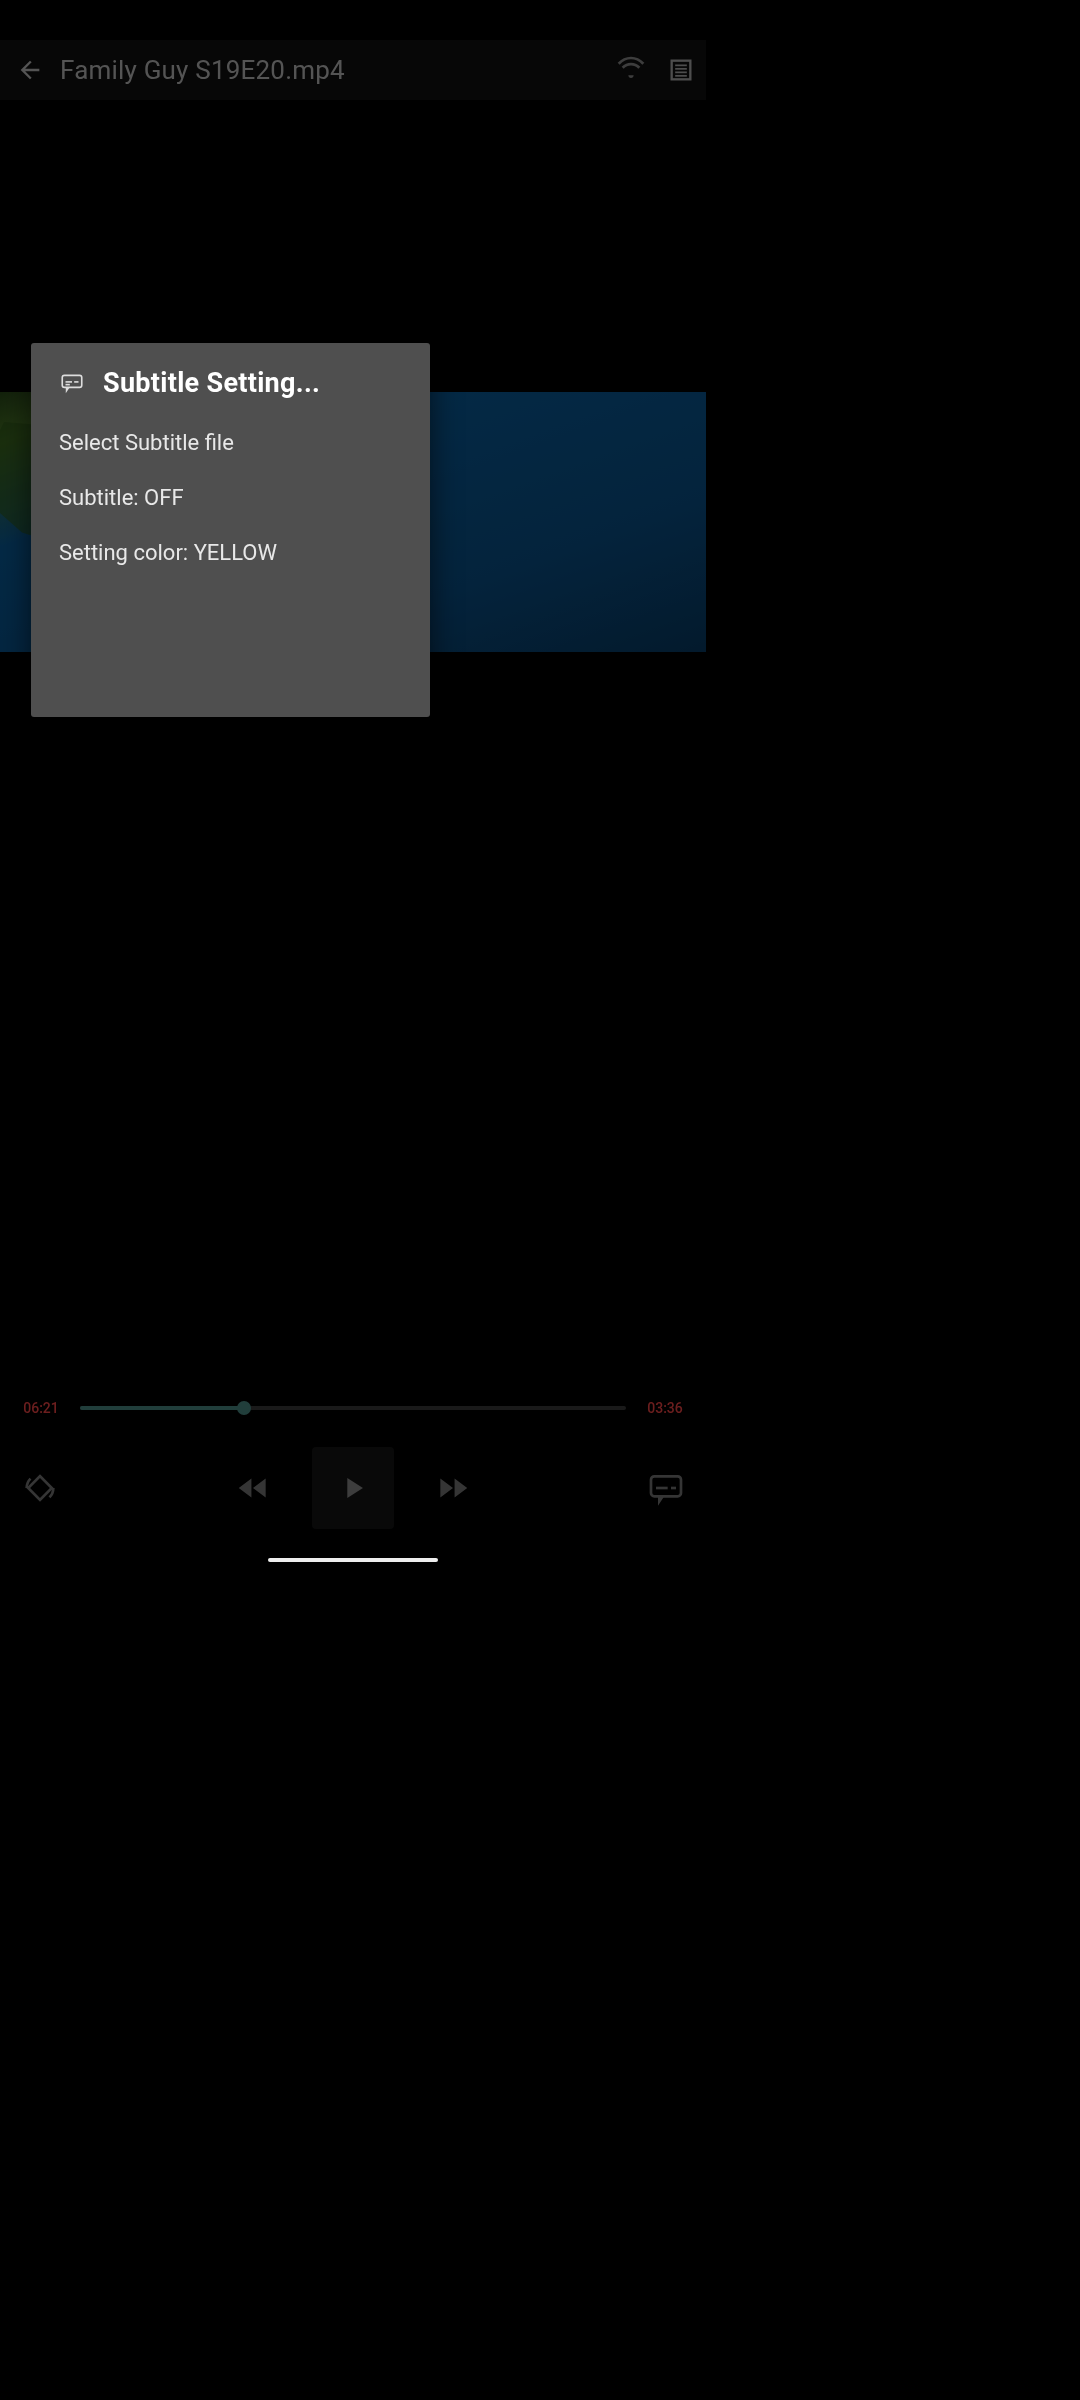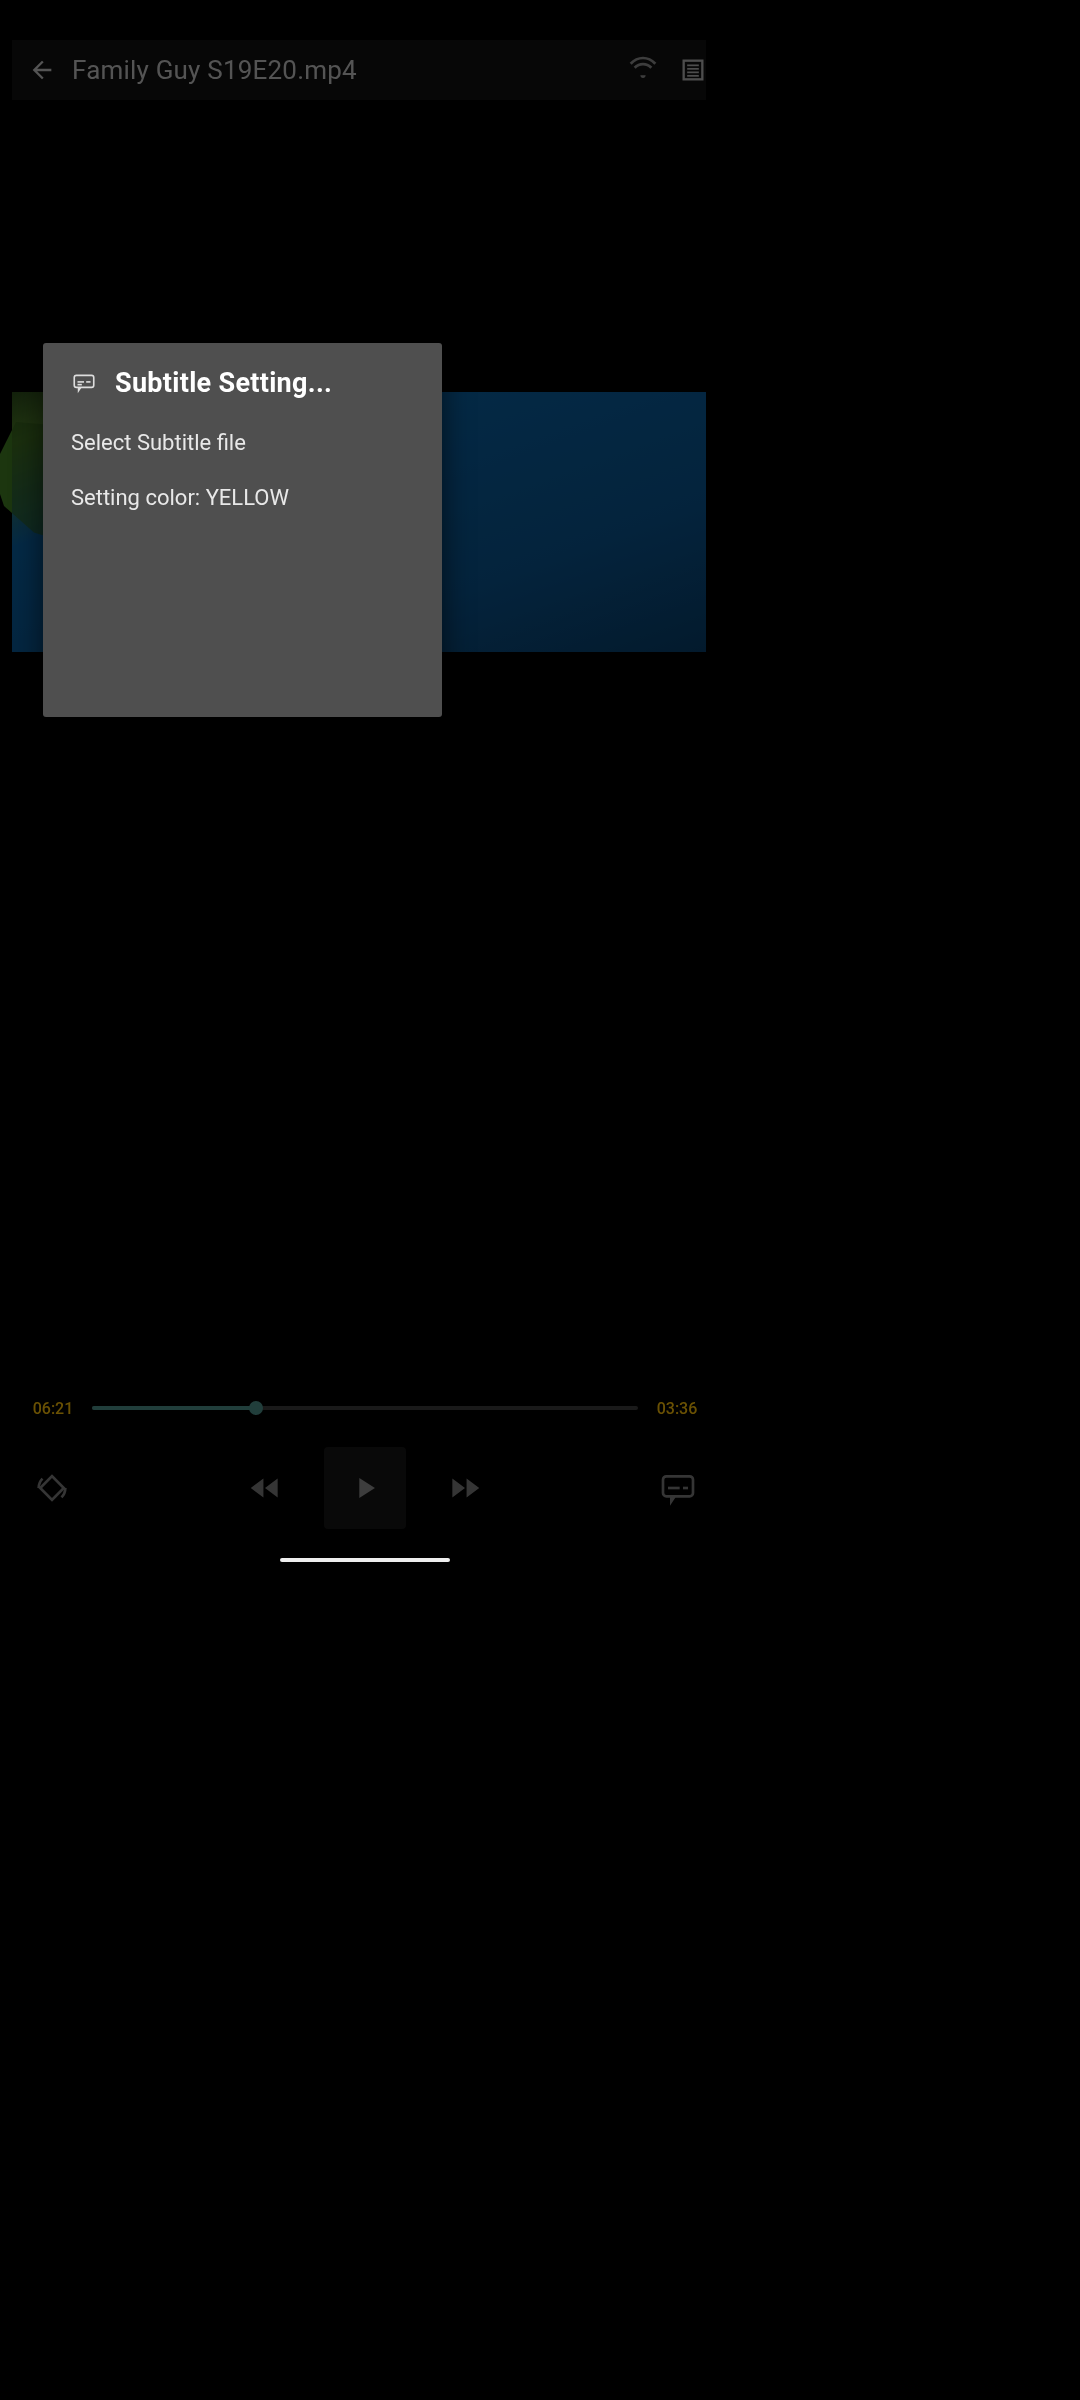--- a/index.html
+++ b/index.html
@@ -1,17 +1,17 @@
 <!DOCTYPE html>
 <html><head>
 <meta charset="utf-8">
 <style>
   * { box-sizing: border-box; margin: 0; padding: 0; }
   html, body { width: 706px; height: 1568px; background:#000; font-family: Roboto, Arial, sans-serif; overflow:hidden; }
-  .screen { position:relative; width:706px; height:1568px; background:#000;margin-left:12px; }
+  .screen { position:relative; width:706px; height:1568px; background:#000; }
   
   .dim { position:absolute; inset:0; background:rgba(0,0,0,0.55); z-index:2; pointer-events:none;}
   
   .topbar { position:absolute; top:40px; left:0; right:0; height:60px; background:#111; display:flex; align-items:center; z-index:1;}
   .back { width:60px; display:flex; align-items:center; justify-content:center;}
   .title { color:#bbb; font-size:26px; letter-spacing:0.2px;}
   .spacer { flex:1;}
   .wifi, .queue { width:50px; display:flex; align-items:center; justify-content:center; color:#888;}
   
   .video { position:absolute; top:392px; left:0; right:0; height:260px;
@@ -21,21 +21,21 @@
   
   .dialog { position:absolute; left:31px; top:343px; width:399px; height:374px;
             background:#4f4f4f; border-radius:3px; z-index:5; box-shadow:0 10px 30px rgba(0,0,0,0.6);}
   .dialog-header{display:flex;align-items:center;padding:24px 28px 12px 28px;gap:18px;}
   .dialog-title{color:#fff;font-size:27px;font-weight:700;letter-spacing:0.3px;}
   .dialog-list{padding:4px 8px 0 0;}
   .dialog-item{padding:15px 28px;color:#e8e8e8;font-size:22px;}
   
   .controls{position:absolute;left:0;right:0;bottom:10px;height:175px;z-index:1;}
   .progress-row{display:flex;align-items:center;gap:12px;padding:0 14px;height:50px;}
-  .time{color:#eab308;font-size:16px;font-weight:500;width:54px;text-align:center;}
+  .time{color:#ef4444;font-size:14px;font-weight:500;width:54px;text-align:center;}
   .track{flex:1;height:4px;background:#3a3a3a;position:relative;border-radius:2px;}
   .track-fill{position:absolute;left:0;top:0;height:4px;width:30%;background:#4b8a84;border-radius:2px;}
   .thumb{position:absolute;top:50%;left:30%;width:14px;height:14px;background:#4b8a84;border-radius:50%;transform:translate(-50%,-50%);}
   .buttons{display:flex;align-items:center;justify-content:center;gap:40px;height:110px;position:relative;}
   .orient{position:absolute;left:20px;top:50%;transform:translateY(-50%);}
   .sub-btn{position:absolute;right:20px;top:50%;transform:translateY(-50%);}
   .play{width:82px;height:82px;background:#151515;display:flex;align-items:center;justify-content:center;border-radius:4px;}
   
   .home{position:absolute;bottom:6px;left:50%;transform:translateX(-50%);width:170px;height:4px;background:#eee;border-radius:3px;z-index:6;}
   svg{display:block;}
@@ -122,18 +122,19 @@
         <rect x="3" y="5" width="18" height="11" rx="2" fill="none" stroke="#ddd" stroke-width="1.5"></rect>
         <line x1="6" y1="11" x2="12" y2="11" stroke="#ddd" stroke-width="1.5"></line>
         <line x1="14" y1="11" x2="18" y2="11" stroke="#ddd" stroke-width="1.5"></line>
         <line x1="6" y1="13.5" x2="10" y2="13.5" stroke="#ddd" stroke-width="1.5"></line>
         <path d="M9 16l-2 3v-3" fill="none" stroke="#ddd" stroke-width="1.5"></path>
       </svg>
       <div class="dialog-title">Subtitle Setting...</div>
     </div>
     <div class="dialog-list">
       <div class="dialog-item">Select Subtitle file</div>
+      <div class="dialog-item">Subtitle: OFF</div>
       <div class="dialog-item">Setting color: YELLOW</div>
     </div>
   </div>
 
   <div class="home"></div>
 </div>
 
 </body></html>

